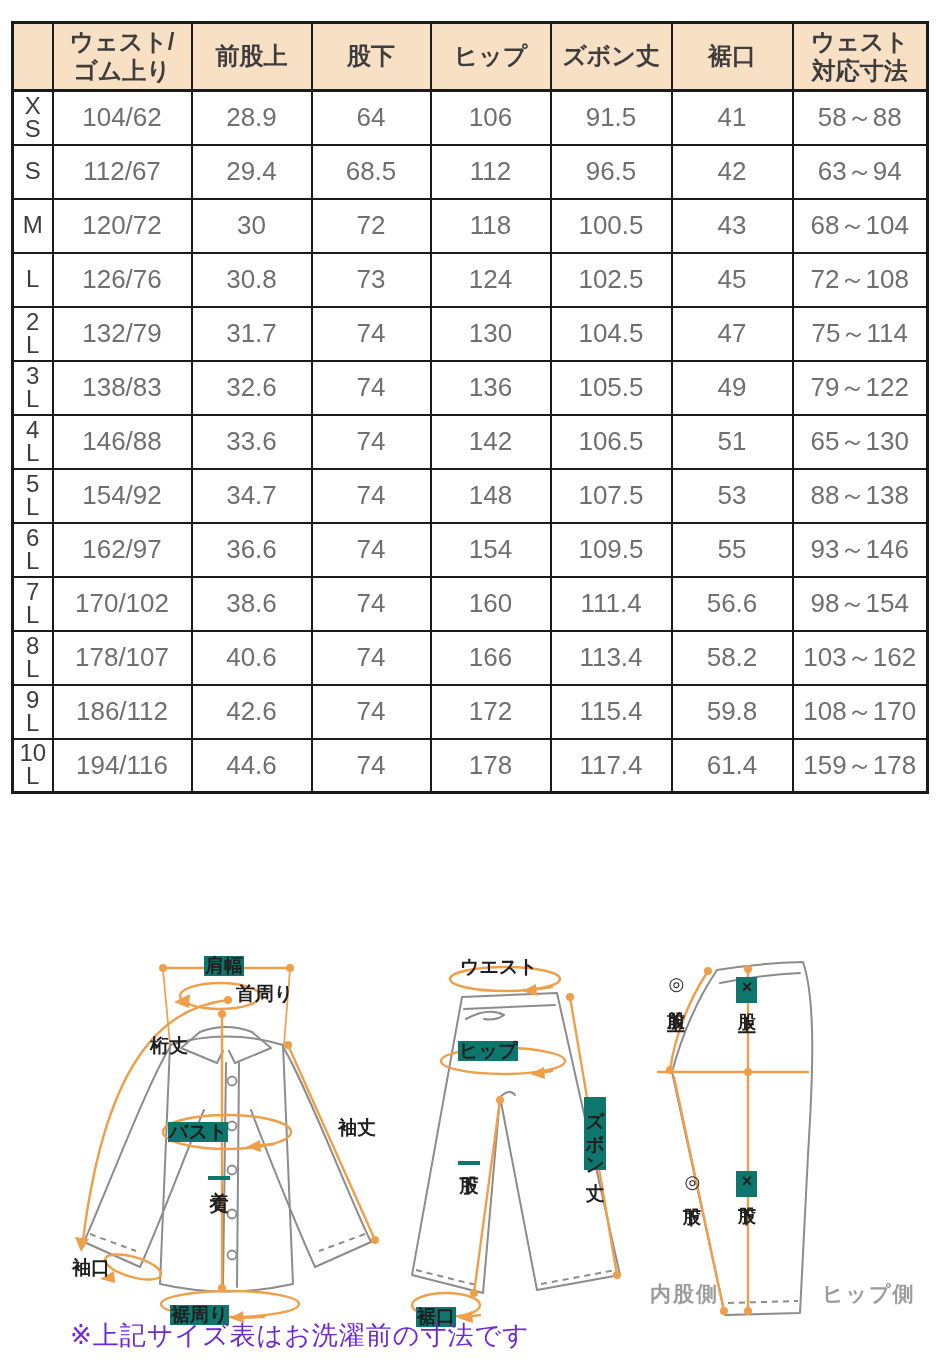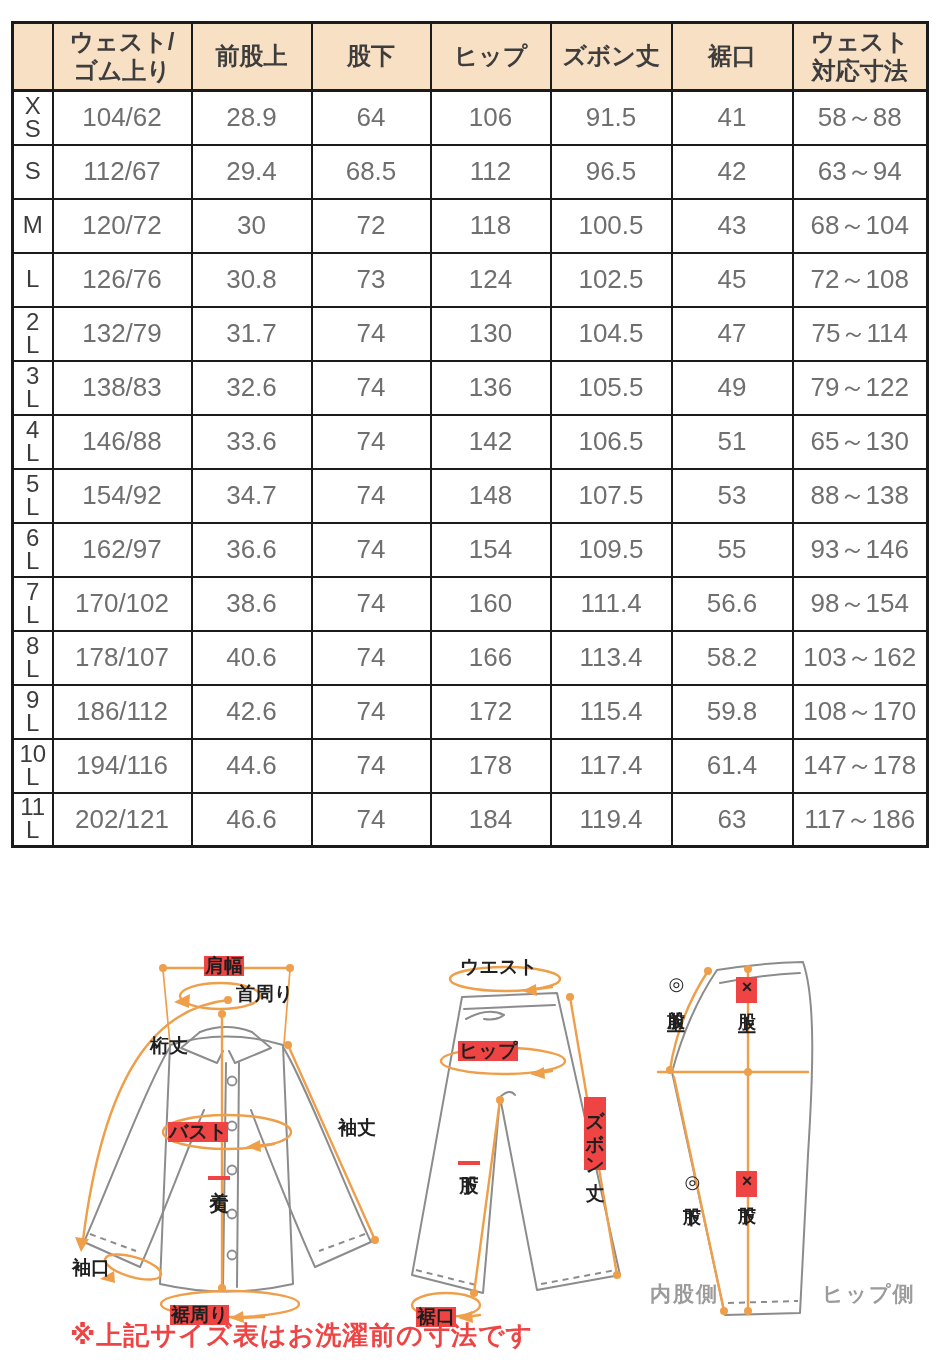--- a/index.html
+++ b/index.html
@@ -46,33 +46,33 @@
   .diagram{position:absolute;}
   #diag-shirt{left:30px;top:5px;width:430px;height:392px;}
   #diag-pants-front{left:400px;top:0;width:280px;height:407px;}
   #diag-pants-side{left:650px;top:10px;width:290px;height:377px;}
   .diagram svg{position:absolute;left:0;top:0;}
   .dlabel{
     position:absolute;font-size:19px;font-weight:bold;color:var(--label-text);
     line-height:1.05;white-space:nowrap;
   }
   .vert{writing-mode:vertical-rl;text-orientation:upright;letter-spacing:2px;}
-  .onwhite{background:#ef4444;padding:0 1px;}
+  .onwhite{background:#0f766e;padding:0 1px;}
   .graylab{color:var(--side-label);font-size:21px;letter-spacing:2px;}
   .g-line{stroke:var(--outline);fill:none;stroke-width:2;stroke-linejoin:round;stroke-linecap:round;}
   .g-dash{stroke:var(--outline);fill:none;stroke-width:2;stroke-dasharray:6 5;}
   .g-btn{stroke:var(--outline);fill:#fff;stroke-width:1.8;}
   .o-line{stroke:var(--accent);fill:none;stroke-width:2.4;stroke-linecap:round;}
   .o-thin{stroke:var(--accent);fill:none;stroke-width:1.7;}
   .o-dot{fill:var(--accent);stroke:none;}
   .o-head{fill:var(--accent);stroke:none;}
   
   .note{
     position:absolute;left:70px;top:1318px;
-    font-size:26px;font-weight:bold;color:#ef4444;letter-spacing:1px;
+    font-size:26px;font-weight:normal;color:#6d28d9;letter-spacing:1px;
   }
 </style>
 </head>
 <body data-name="size-chart-page">
 
 <table data-name="size-table">
   <colgroup>
     <col style="width:40px">
       <col style="width:139px">
       <col style="width:120px">
@@ -228,32 +228,21 @@
       </tr>
       <tr data-name="table-row">
         <th data-name="row-size-label">10
 L</th>
         <td data-name="table-cell">194/116</td>
         <td data-name="table-cell">44.6</td>
         <td data-name="table-cell">74</td>
         <td data-name="table-cell">178</td>
         <td data-name="table-cell">117.4</td>
         <td data-name="table-cell">61.4</td>
-        <td data-name="table-cell">147～178</td>
-      </tr>
-      <tr data-name="table-row">
-        <th data-name="row-size-label">11
-L</th>
-        <td data-name="table-cell">202/121</td>
-        <td data-name="table-cell">46.6</td>
-        <td data-name="table-cell">74</td>
-        <td data-name="table-cell">184</td>
-        <td data-name="table-cell">119.4</td>
-        <td data-name="table-cell">63</td>
-        <td data-name="table-cell">117～186</td>
+        <td data-name="table-cell">159～178</td>
       </tr>
     </tbody>
 </table>
 
 <div class="diagrams" data-name="measurement-diagrams">
 
   <div class="diagram" id="diag-shirt" data-name="shirt-measure-diagram">
     <svg width="430" height="392" viewBox="0 0 430 392" data-name="shirt-drawing-icon">
 
       <path class="g-line" d="M140,97 C118,132 72,252 54,292 L110,317 C132,268 160,192 174,160"></path>

